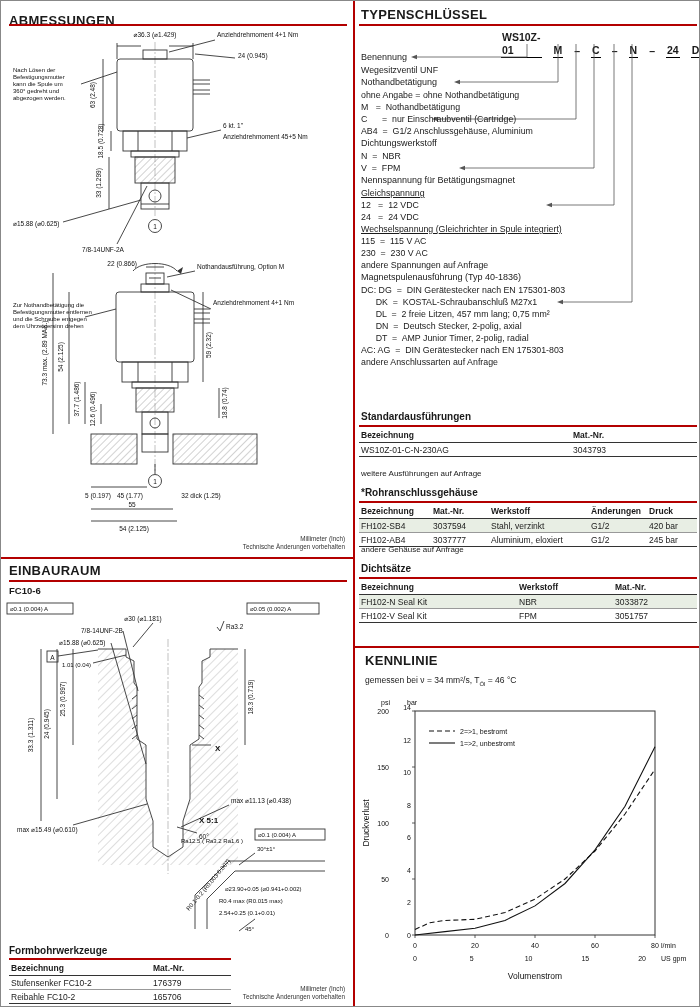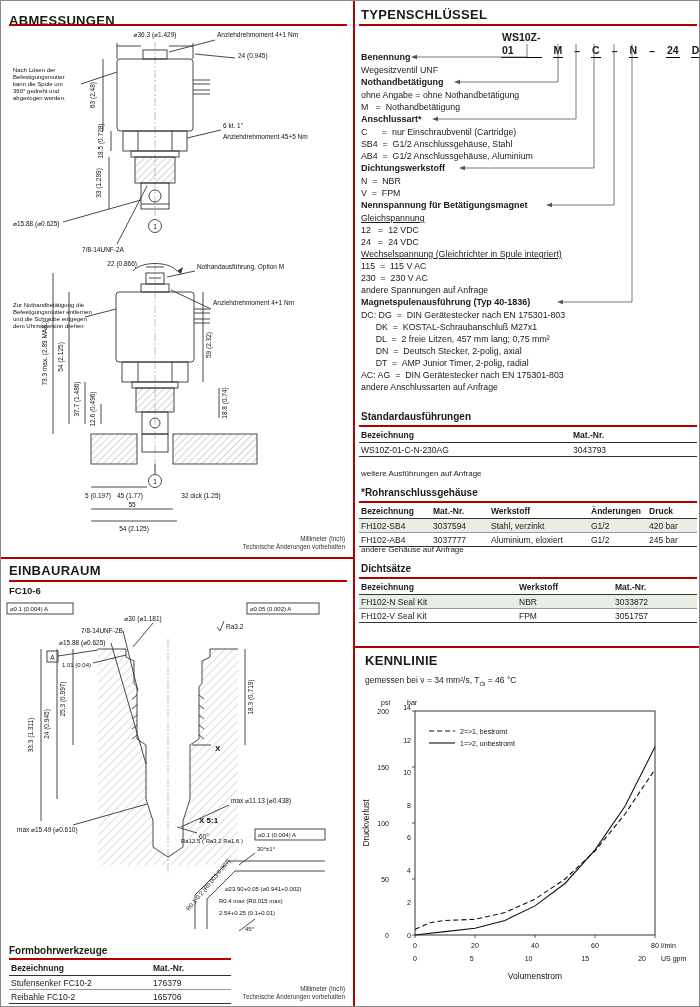--- a/index.html
+++ b/index.html
@@ -5,21 +5,21 @@
   *{margin:0;padding:0;box-sizing:border-box}
   html,body{width:700px;height:1007px}
   body{position:relative;background:#fff;font-family:"Liberation Sans",sans-serif;color:#1a1a1a;border:1px solid #888;overflow:hidden}
   .abs{position:absolute}
   .h1{font-size:13px;font-weight:bold;letter-spacing:.3px}
   .h2{font-size:10px;font-weight:bold}
   .h3{font-size:9.5px;font-weight:bold}
   .redh{position:absolute;height:2px;background:#b30000}
   .redh.thin{height:1.5px}
   .redv{position:absolute;width:2px;background:#b30000}
-  .ts-head{font-weight:bold;font-size:9px;line-height:13px}
+  .ts-head{font-weight:normal;font-size:9px;line-height:13px}
   .ts-line{font-size:8.8px;line-height:12px;white-space:pre}
   .ts-line.u{text-decoration:underline}
   .codebar{display:flex;gap:11px;align-items:flex-end}
   .code-tok{font-weight:bold;font-size:10.5px;border-bottom:1.3px solid #000;padding:0 1px;line-height:13px}
   .code-sep{font-weight:bold;font-size:10.5px;line-height:13px}
   table.dtable{position:absolute;border-collapse:collapse;font-size:8.5px;table-layout:fixed}
   .dtable th{text-align:left;font-weight:bold;border-bottom:1px solid #333;padding:2px 2px;font-size:8.5px}
   .dtable td{padding:1.5px 2px;border-bottom:.7px solid #999}
   .dtable tbody tr:last-child td{border-bottom:1px solid #333}
   .dtable tr.shade{background:#e8eee4}
@@ -306,23 +306,21 @@
     <polygon points="198,273 204,270.8 204,275.2"></polygon>
   </g>
 </svg>
 
 <div class="abs" style="left:360px;top:50px;width:334px">
   <div class="ts-head">Benennung</div>
   <div class="ts-line">Wegesitzventil UNF</div>
   <div class="ts-head">Nothandbetätigung</div>
   <div class="ts-line">ohne Angabe = ohne Nothandbetätigung</div>
   <div class="ts-line">M   =  Nothandbetätigung</div>
-  <div class="ts-head">Anschlussart*</div>
   <div class="ts-line">C      =  nur Einschraubventil (Cartridge)</div>
-  <div class="ts-line">SB4  =  G1/2 Anschlussgehäuse, Stahl</div>
   <div class="ts-line">AB4  =  G1/2 Anschlussgehäuse, Aluminium</div>
   <div class="ts-head">Dichtungswerkstoff</div>
   <div class="ts-line">N  =  NBR</div>
   <div class="ts-line">V  =  FPM</div>
   <div class="ts-head">Nennspannung für Betätigungsmagnet</div>
   <div class="ts-line u">Gleichspannung</div>
   <div class="ts-line">12   =  12 VDC</div>
   <div class="ts-line">24   =  24 VDC</div>
   <div class="ts-line u">Wechselspannung (Gleichrichter in Spule integriert)</div>
   <div class="ts-line">115  =  115 V AC</div>

